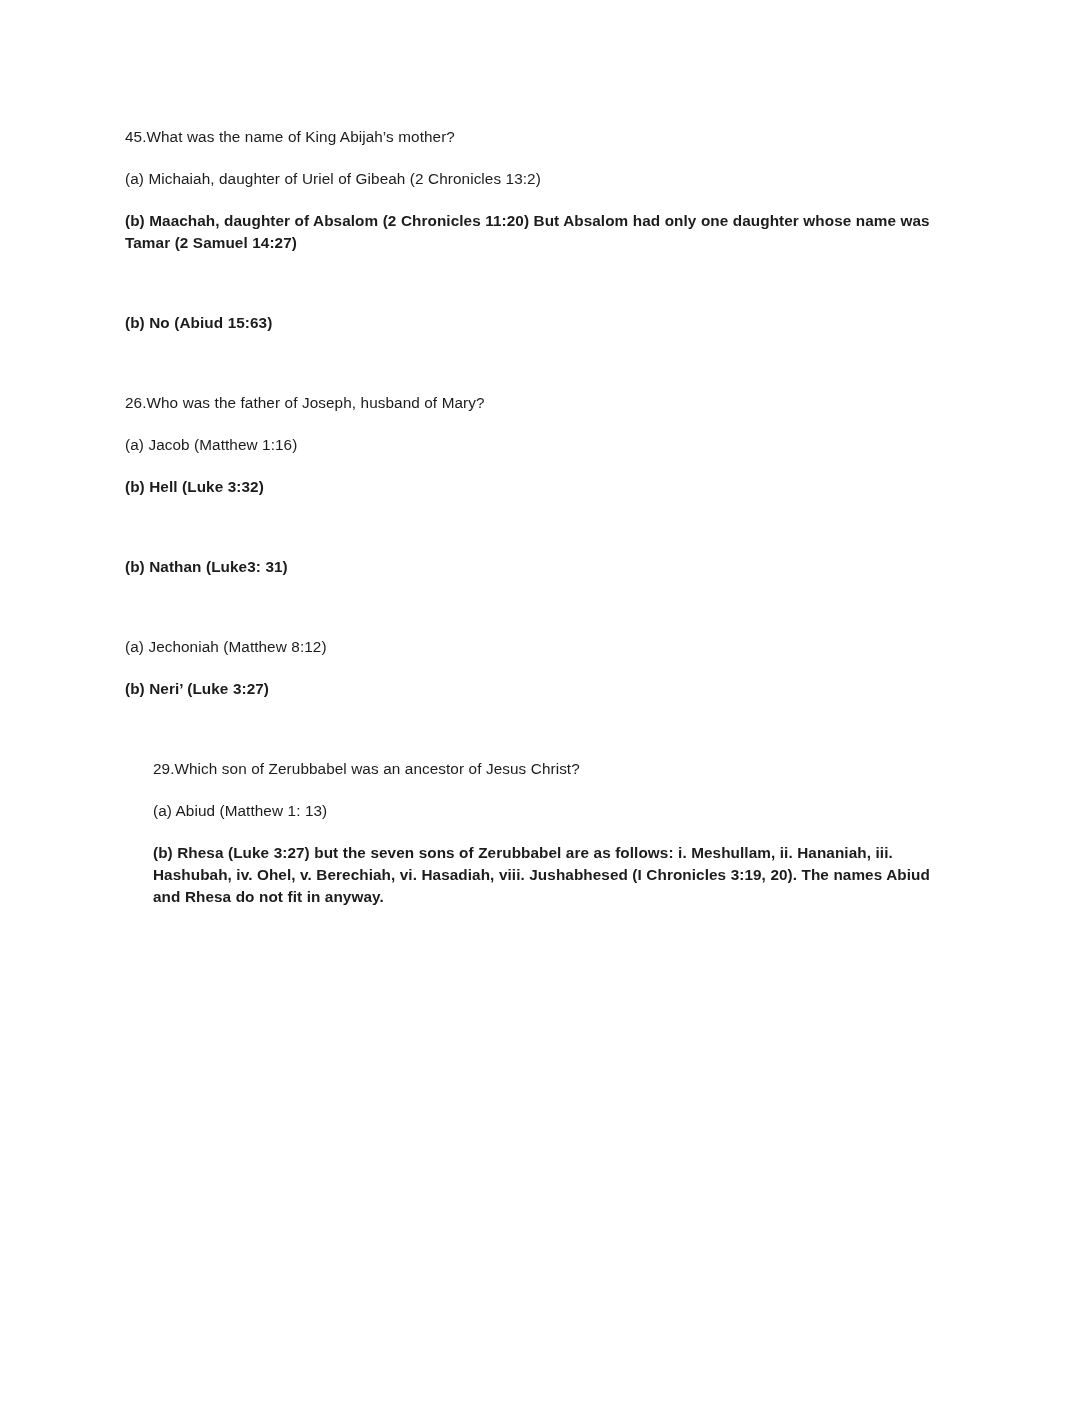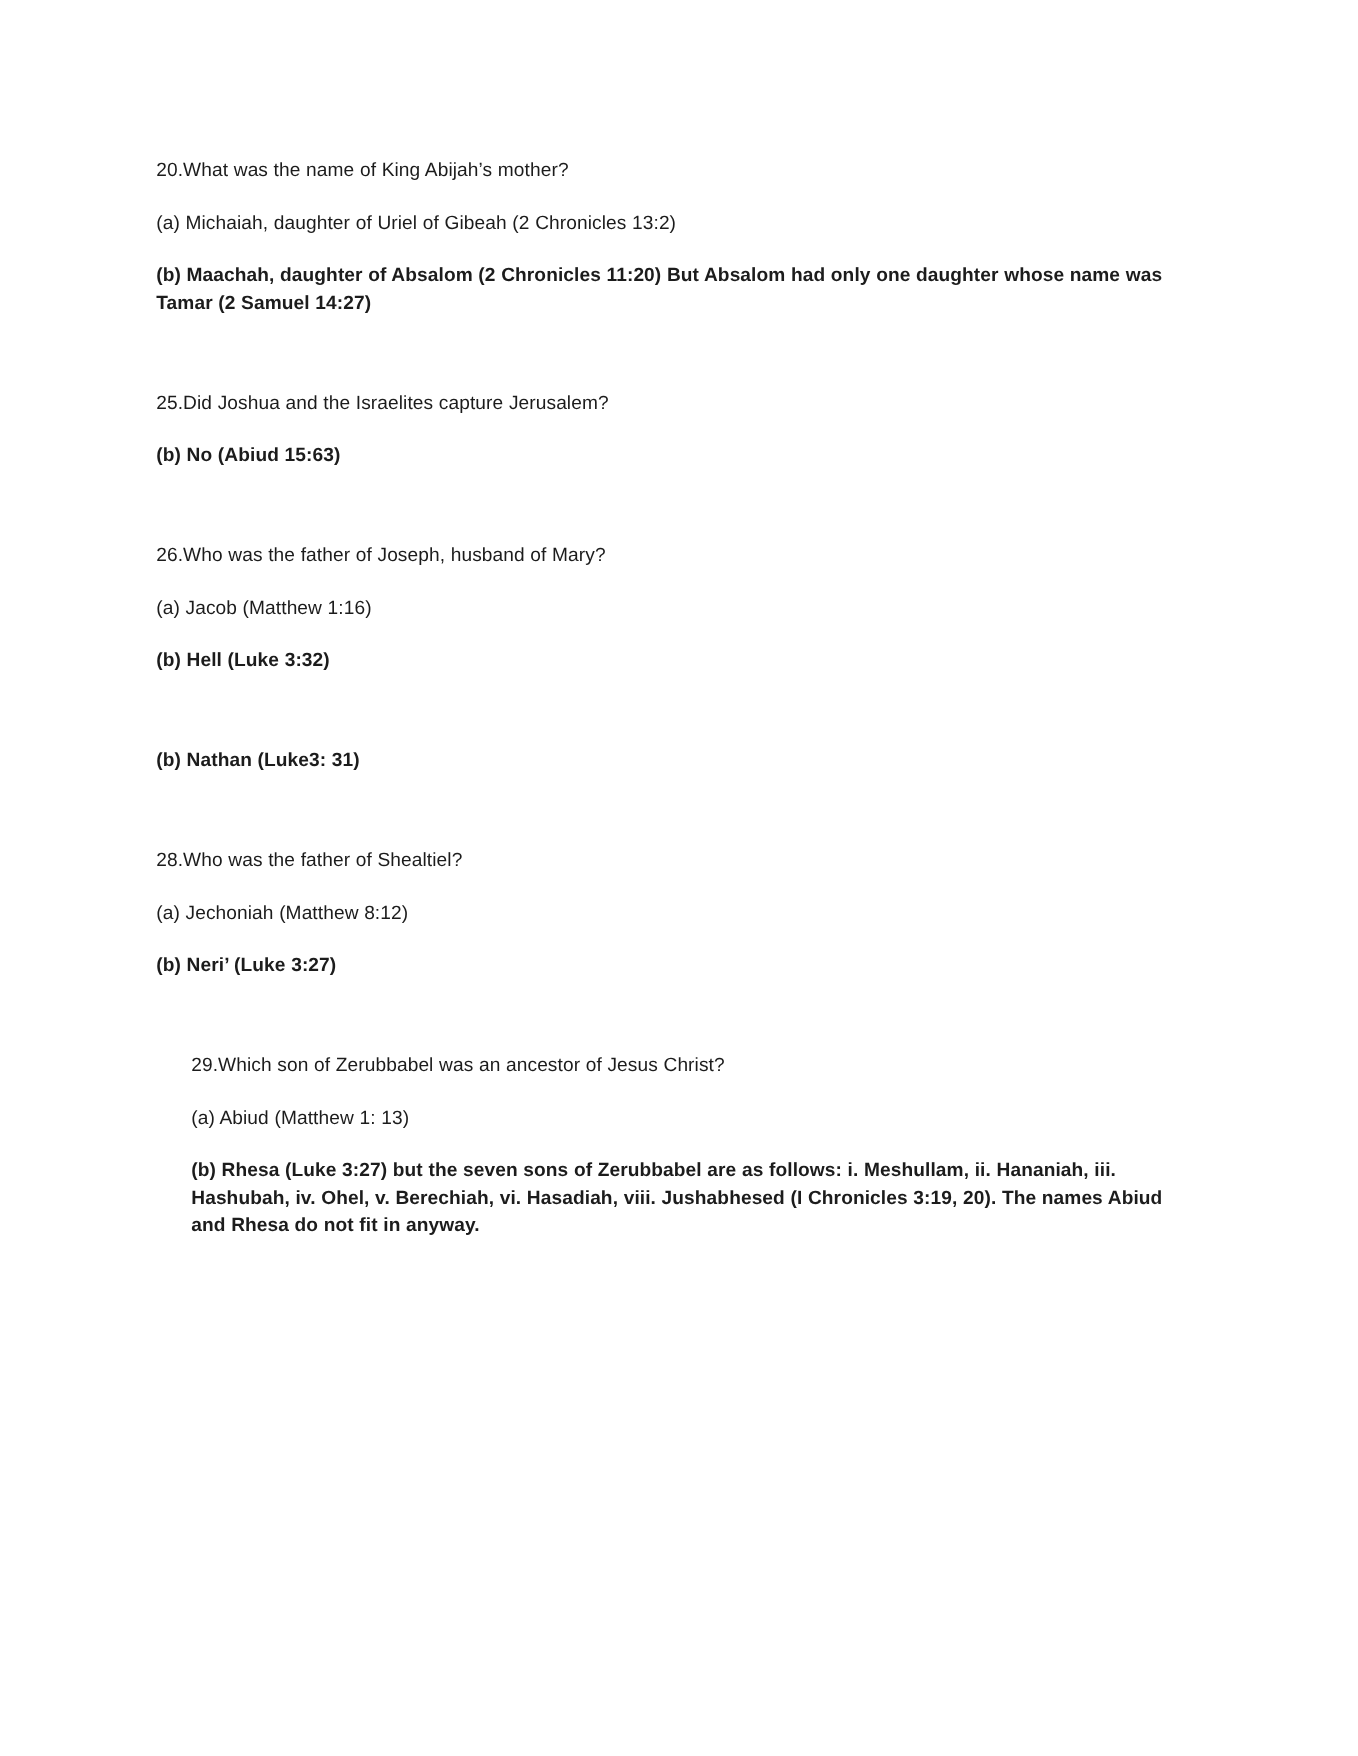--- a/index.html
+++ b/index.html
@@ -48,42 +48,40 @@
     margin-bottom: 20px;
   }
 </style>
 </head>
 <body>
 
 <div class="page">
   <div class="content">
 
     <div class="qblock">
-      <p class="para question">20.What was the name of King Abijah’s mother?</p>
+      <p class="para question">45.What was the name of King Abijah’s mother?</p>
       <p class="para">(a) Michaiah, daughter of Uriel of Gibeah (2 Chronicles 13:2)</p>
       <p class="para">(b) Maachah, daughter of Absalom (2 Chronicles 11:20) But Absalom had only one daughter whose name was Tamar (2 Samuel 14:27)</p>
     </div>
 
     <div class="qblock">
-      <p class="para question">25.Did Joshua and the Israelites capture Jerusalem?</p>
       <p class="para">(b) No (Abiud 15:63)</p>
     </div>
 
     <div class="qblock">
       <p class="para question">26.Who was the father of Joseph, husband of Mary?</p>
       <p class="para">(a) Jacob (Matthew 1:16)</p>
       <p class="para">(b) Hell (Luke 3:32)</p>
     </div>
 
     <div class="qblock">
       <p class="para">(b) Nathan (Luke3: 31)</p>
     </div>
 
     <div class="qblock">
-      <p class="para question">28.Who was the father of Shealtiel?</p>
       <p class="para">(a) Jechoniah (Matthew 8:12)</p>
       <p class="para">(b) Neri’ (Luke 3:27)</p>
     </div>
 
     <div class="qblock">
       <p class="para question">29.Which son of Zerubbabel was an ancestor of Jesus Christ?</p>
       <p class="para">(a) Abiud (Matthew 1: 13)</p>
       <p class="para">(b) Rhesa (Luke 3:27) but the seven sons of Zerubbabel are as follows: i. Meshullam, ii. Hananiah, iii. Hashubah, iv. Ohel, v. Berechiah, vi. Hasadiah, viii. Jushabhesed (I Chronicles 3:19, 20). The names Abiud and Rhesa do not fit in anyway.</p>
     </div>
 

